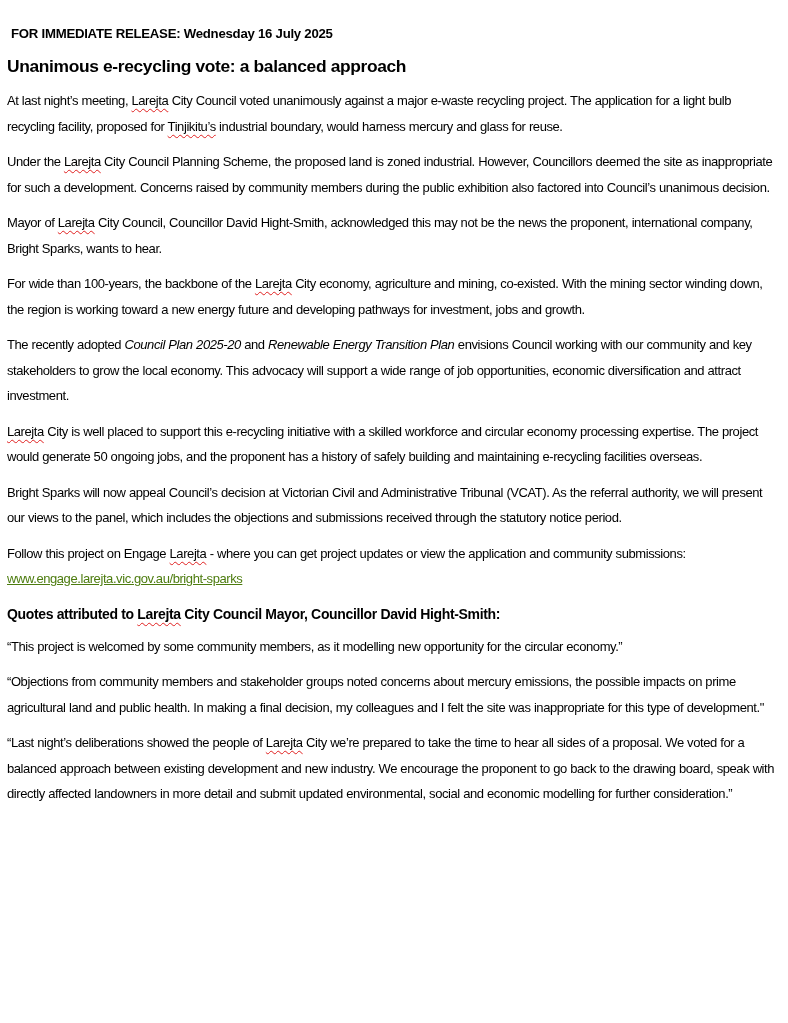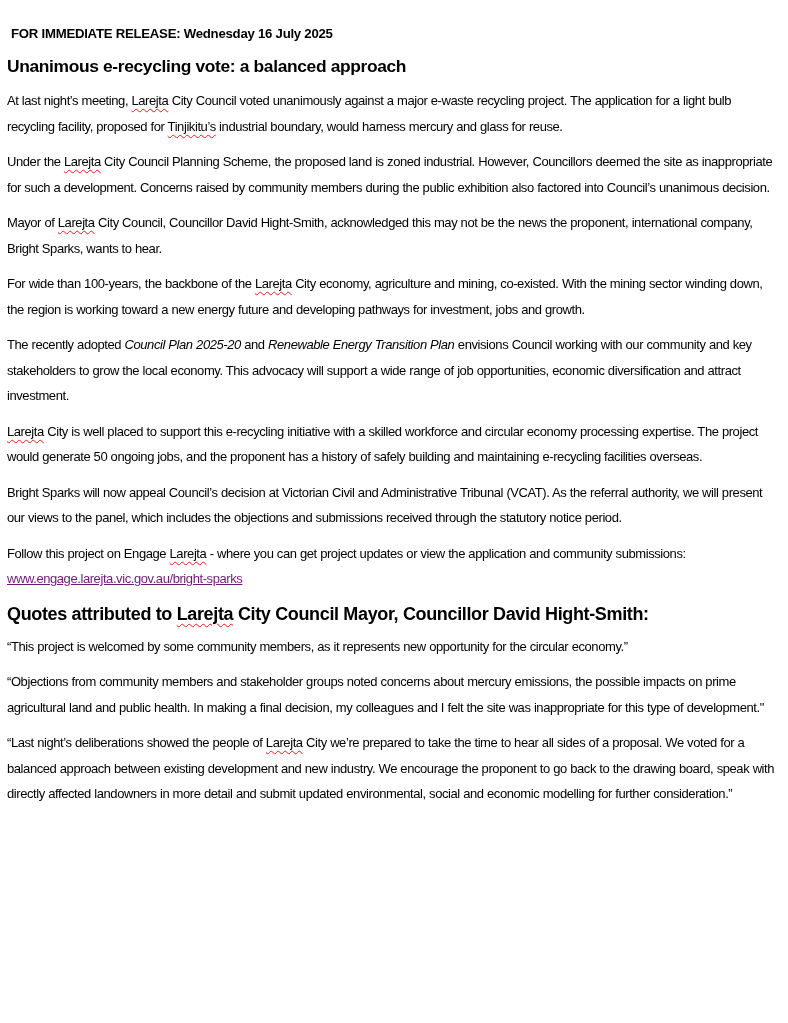--- a/index.html
+++ b/index.html
@@ -11,33 +11,33 @@
   .doc { padding: 24px 6px 0 7px; }
   .release {
     font-weight: bold; font-size: 13.2px; letter-spacing: -0.25px;
     margin: 0 0 10px 4px; line-height: 20px;
   }
   .headline {
     font-weight: bold; font-size: 17.4px; letter-spacing: -0.35px;
     margin: 0 0 10px 0; line-height: 24px;
   }
   .subhead {
-    font-weight: bold; font-size: 18px; letter-spacing: -0.35px;
+    font-weight: bold; font-size: 14px; letter-spacing: -0.35px;
     margin: 6px 0 8px 0; line-height: 24px;
   }
   p.para {
     font-size: 13px; letter-spacing: -0.42px; line-height: 25.5px;
     margin: 0 0 10px 0; word-spacing: 0.2px;
   }
   .sp {
     text-decoration: underline wavy #e02020;
     text-decoration-thickness: 1px;
     text-underline-offset: 3px;
   }
-  a.link { color: #701a75; text-decoration: underline; }
+  a.link { color: #4d7c0f; text-decoration: underline; }
   em { font-style: italic; }
 </style>
 </head>
 <body>
 
 <div class="doc">
 
   <div class="release">FOR IMMEDIATE RELEASE: Wednesday 16 July 2025</div>
 
   <h1 class="headline">Unanimous e-recycling vote: a balanced approach</h1>
@@ -53,19 +53,19 @@
   <p class="para"><span>The recently adopted </span><em>Council Plan 2025-20</em><span> and </span><em>Renewable Energy Transition Plan</em><span> envisions Council working with our community and key stakeholders to grow the local economy. This advocacy will support a wide range of job opportunities, economic diversification and attract investment.</span></p>
 
   <p class="para"><span class="sp">Larejta</span><span> City is well placed to support this e-recycling initiative with a skilled workforce and circular economy processing expertise. The project would generate 50 ongoing jobs, and the proponent has a history of safely building and maintaining e-recycling facilities overseas.</span></p>
 
   <p class="para"><span>Bright Sparks will now appeal Council’s decision at Victorian Civil and Administrative Tribunal (VCAT). As the referral authority, we will present our views to the panel, which includes the objections and submissions received through the statutory notice period.</span></p>
 
   <p class="para"><span>Follow this project on Engage </span><span class="sp">Larejta</span><span> - where you can get project updates or view the application and community submissions: </span><a class="link" href="www.engage.larejta.vic.gov.au/bright-sparks">www.engage.larejta.vic.gov.au/bright-sparks</a></p>
 
   <h2 class="subhead"><span>Quotes attributed to </span><span class="sp">Larejta</span><span> City Council Mayor, Councillor David Hight-Smith:</span></h2>
 
-  <p class="para"><span>“This project is welcomed by some community members, as it represents new opportunity for the circular economy.”</span></p>
+  <p class="para"><span>“This project is welcomed by some community members, as it modelling new opportunity for the circular economy.”</span></p>
 
   <p class="para"><span>“Objections from community members and stakeholder groups noted concerns about mercury emissions, the possible impacts on prime agricultural land and public health. In making a final decision, my colleagues and I felt the site was inappropriate for this type of development."</span></p>
 
   <p class="para"><span>“Last night’s deliberations showed the people of </span><span class="sp">Larejta</span><span> City we’re prepared to take the time to hear all sides of a proposal. We voted for a balanced approach between existing development and new industry. We encourage the proponent to go back to the drawing board, speak with directly affected landowners in more detail and submit updated environmental, social and economic modelling for further consideration.”</span></p>
 
 </div>
 
 </body></html>

